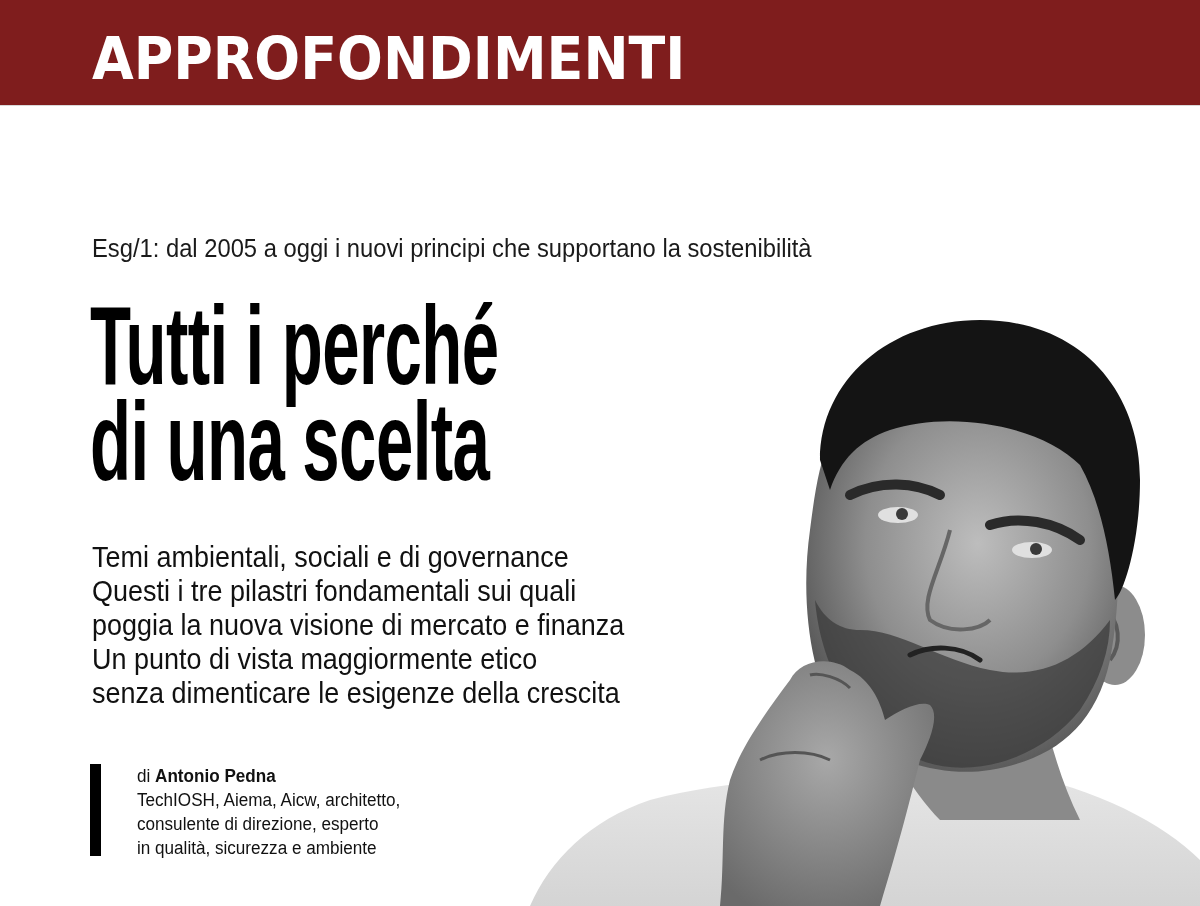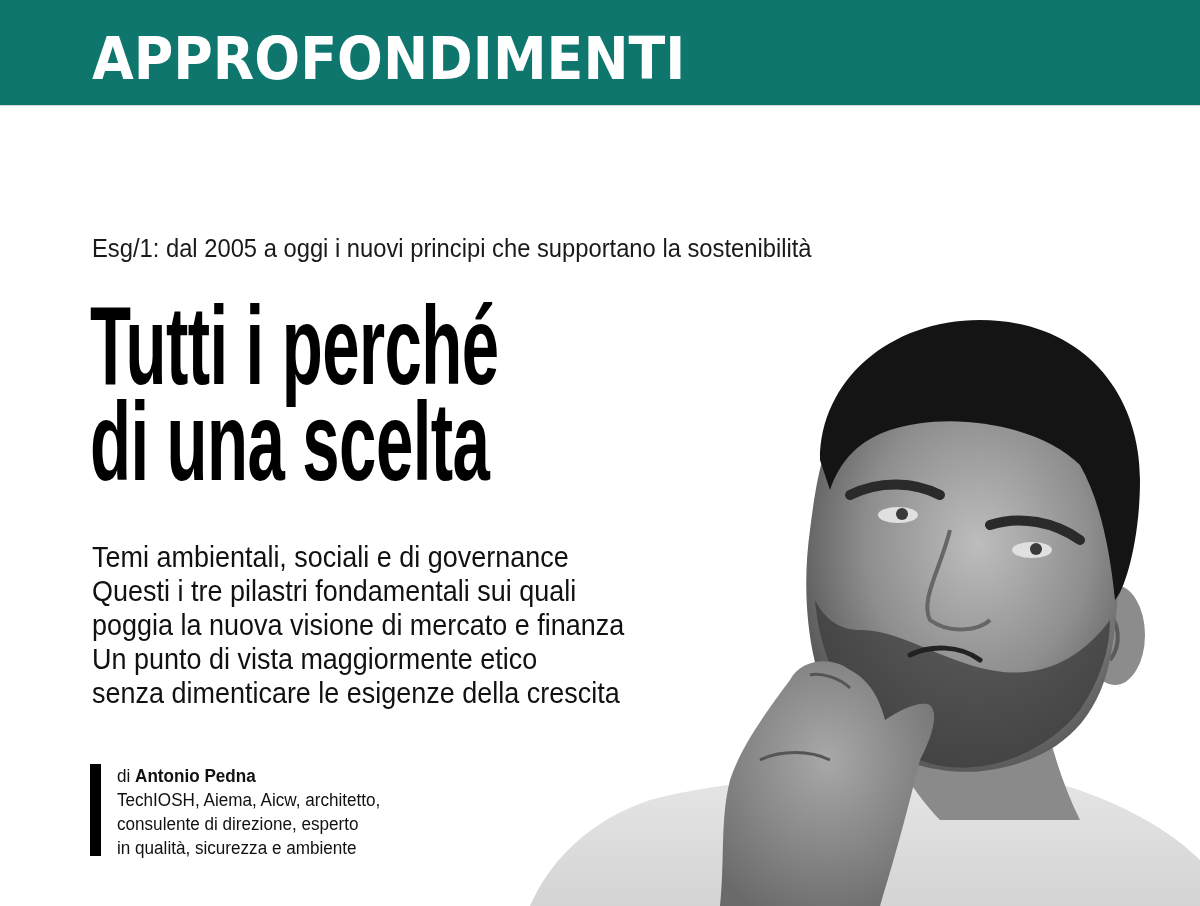--- a/index.html
+++ b/index.html
@@ -4,21 +4,21 @@
 <style>
   html, body { margin:0; padding:0; }
   body {
     width:1200px; height:906px; position:relative; overflow:hidden;
     background:#ffffff;
     font-family:"Liberation Sans", "DejaVu Sans", sans-serif;
     color:#111;
   }
   .banner {
     position:absolute; left:0; top:0; width:1200px; height:105px;
-    background:#0f766e;
+    background:#7f1d1d;
     border-bottom:1px solid #d8d8d8;
   }
   .banner-title {
     position:absolute; left:92px; top:24px;
     font-family:"DejaVu Sans", sans-serif;
     font-weight:bold; font-size:58px; line-height:70px;
     color:#ffffff; letter-spacing:0px;
     transform:scaleX(0.93); transform-origin:left center;
   }
   .kicker {
@@ -39,21 +39,21 @@
   .headline div { height:96px; }
   .deck {
     position:absolute; left:92px; top:540px;
     font-family:"Liberation Sans", sans-serif;
     font-size:29px; line-height:34px; color:#111;
     transform:scaleX(0.93); transform-origin:left top;
     white-space:nowrap;
   }
   .byline {
     position:absolute; left:90px; top:764px;
-    padding-left:16px;
+    padding-left:36px;
     border-left:11px solid #000;
     font-family:"Liberation Sans", sans-serif;
     font-size:18px; line-height:24px; color:#111;
     height:92px;
   }
   .byline .line { white-space:nowrap; transform:scaleX(0.95); transform-origin:left center; }
   .byline .author { font-weight:bold; }
   .portrait {
     position:absolute; left:520px; top:300px; width:680px; height:606px;
   }

